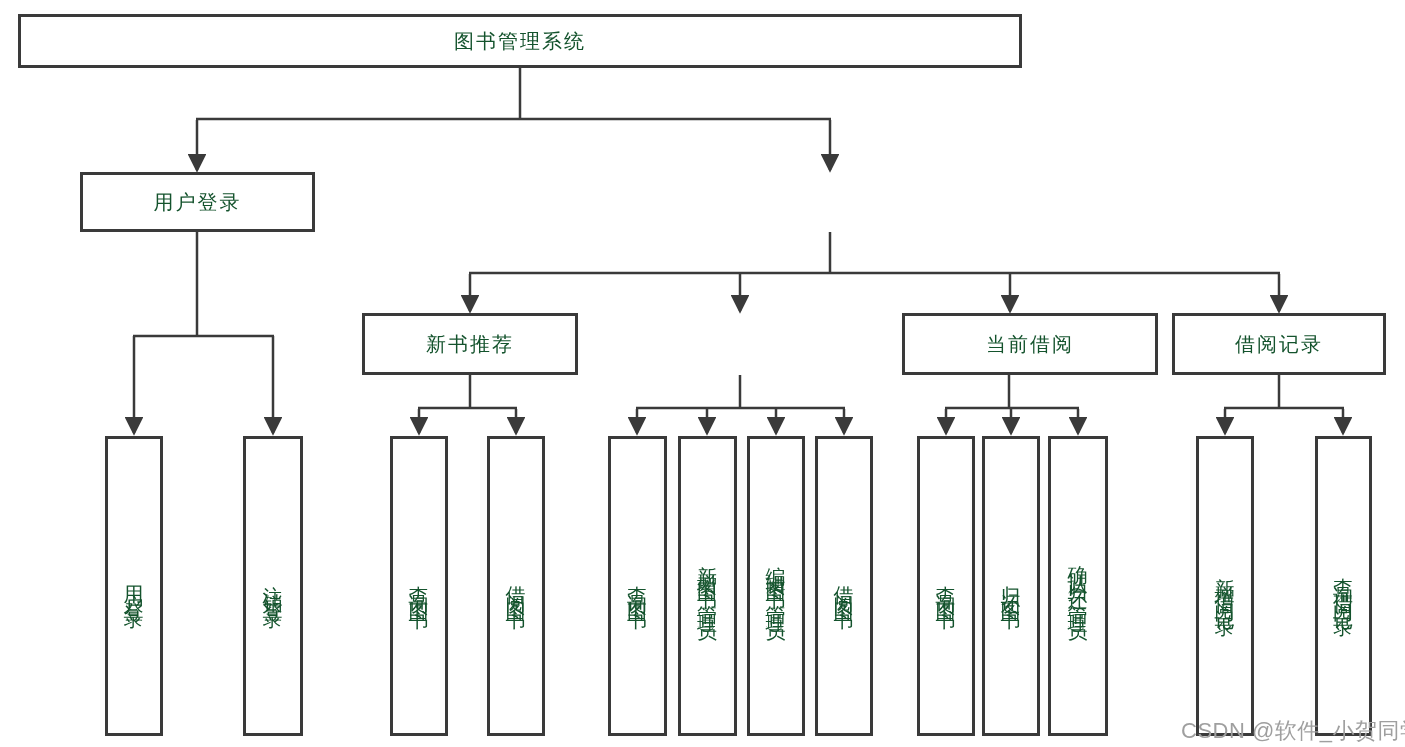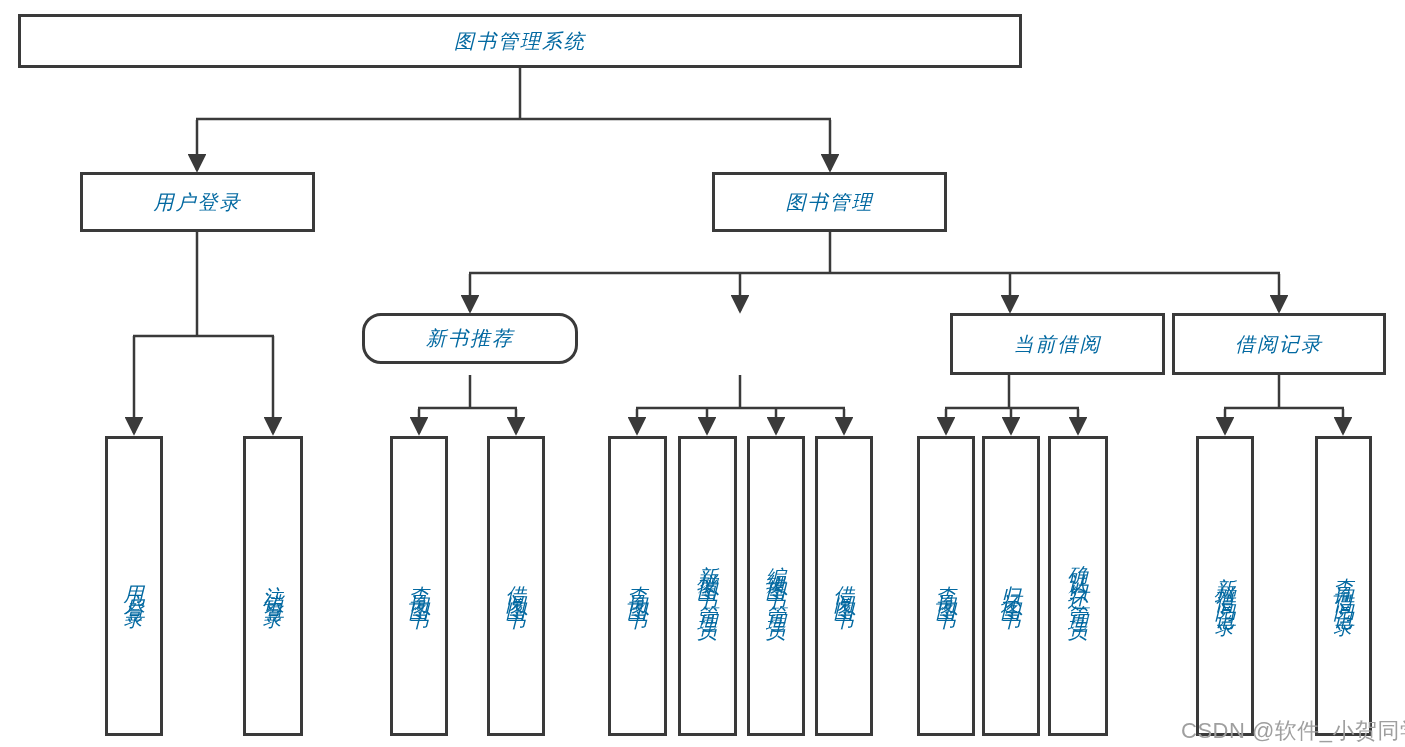--- a/index.html
+++ b/index.html
@@ -10,42 +10,41 @@
     font-family:"Liberation Sans","DejaVu Sans",sans-serif;
     overflow:hidden;
   }
   .connectors{position:absolute;left:0;top:0;z-index:1;}
   .box{
     position:absolute;
     box-sizing:border-box;
     border:3px solid #3a3a3a;
     background:#ffffff;
     display:flex;align-items:center;justify-content:center;
-    color:#0369a1;
+    color:#14532d;
     font-size:20px;
     letter-spacing:2px;
     z-index:2;
-    font-style:italic;
   }
   .leaf span{
     writing-mode:vertical-rl;
     text-orientation:mixed;
     letter-spacing:8px;
     line-height:1.1;
     white-space:nowrap;
   }
   
   .n-root{left:18px;top:14px;width:1004px;height:54px;}
   
   .n-l2-0{left:80px;top:172px;width:235px;height:60px;}
   .n-l2-1{left:712px;top:172px;width:235px;height:60px;}
   
-  .n-l3-0{left:362px;top:313px;width:216px;height:51px;border-radius:19px;}
+  .n-l3-0{left:362px;top:313px;width:216px;height:62px;}
   .n-l3-1{left:632px;top:313px;width:216px;height:62px;}
-  .n-l3-2{left:950px;top:313px;width:215px;height:62px;}
+  .n-l3-2{left:902px;top:313px;width:256px;height:62px;}
   .n-l3-3{left:1172px;top:313px;width:214px;height:62px;}
   
   .leaf{top:436px;height:300px;}
   .n-lf-0{left:105px;width:58px;}
   .n-lf-1{left:243px;width:60px;}
   .n-lf-2{left:390px;width:58px;}
   .n-lf-3{left:487px;width:58px;}
   .n-lf-4{left:608px;width:59px;}
   .n-lf-5{left:678px;width:59px;}
   .n-lf-6{left:747px;width:58px;}
@@ -134,23 +133,20 @@
     </g>
   </svg>
 
   <div class="box n-root">
     <span>图书管理系统</span>
   </div>
 
   <div class="box n-l2-0">
     <span>用户登录</span>
   </div>
-  <div class="box n-l2-1">
-    <span>图书管理</span>
-  </div>
 
   <div class="box n-l3-0">
     <span>新书推荐</span>
   </div>
   <div class="box n-l3-2">
     <span>当前借阅</span>
   </div>
   <div class="box n-l3-3">
     <span>借阅记录</span>
   </div>

